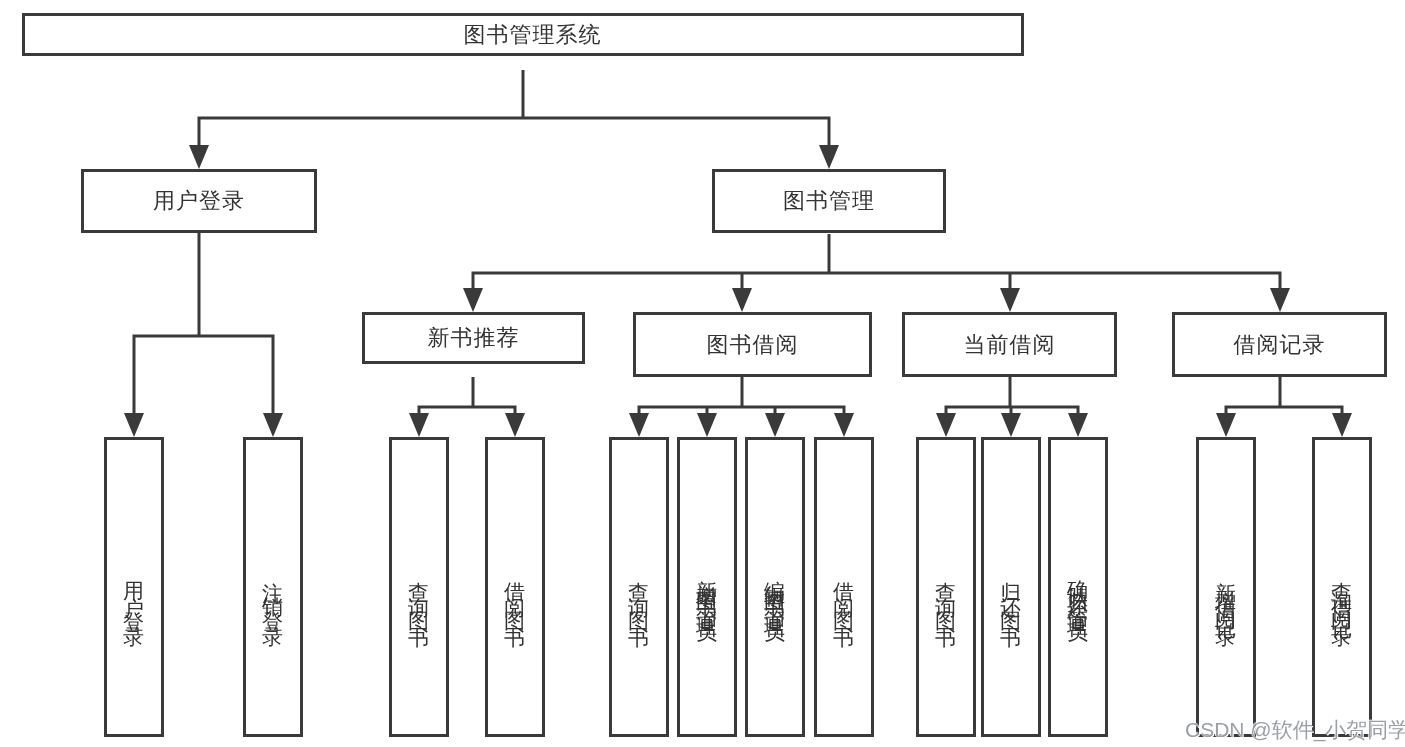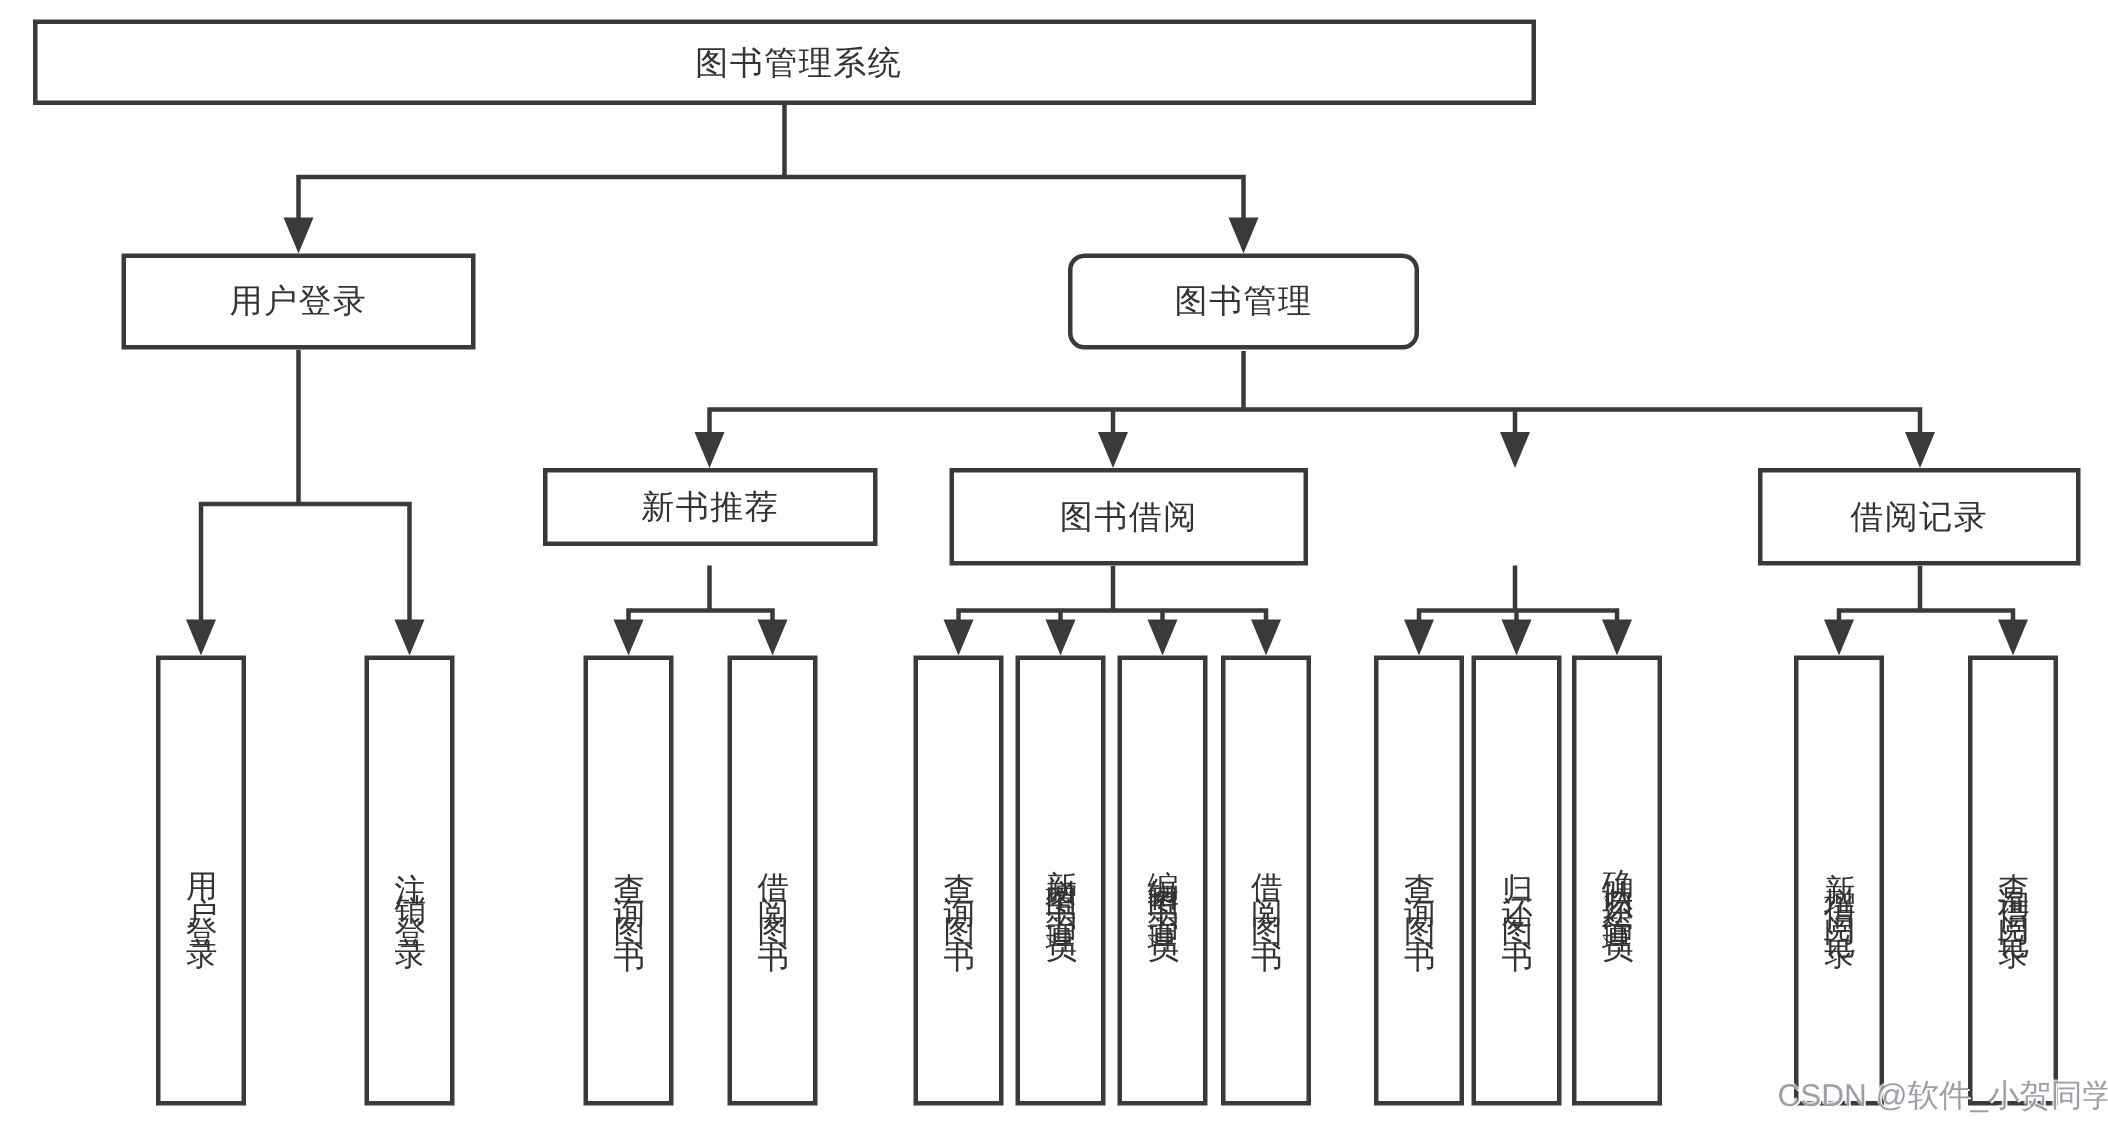--- a/index.html
+++ b/index.html
@@ -122,37 +122,40 @@
       <path d="M765 413 H785 L775 437 Z"></path>
       <path d="M834 413 H854 L844 437 Z"></path>
       <path d="M936 413 H956 L946 437 Z"></path>
       <path d="M1001 413 H1021 L1011 437 Z"></path>
       <path d="M1068 413 H1088 L1078 437 Z"></path>
       <path d="M1216 413 H1236 L1226 437 Z"></path>
       <path d="M1332 413 H1352 L1342 437 Z"></path>
     </g>
   </svg>
 
-  <div class="node" style="left:22px; top:13px; width:1002px; height:57px;padding-left:19px;">
+  <div class="node" style="left:22px; top:13px; width:1002px; height:43px;padding-left:19px;">
     <span class="hlabel">图书管理系统</span>
   </div>
 
   <div class="node" style="left:81px; top:169px; width:236px; height:64px;">
     <span class="hlabel">用户登录</span>
   </div>
-  <div class="node" style="left:712px; top:169px; width:234px; height:64px;border-radius:11px;">
+  <div class="node" style="left:712px; top:169px; width:234px; height:64px;">
     <span class="hlabel">图书管理</span>
   </div>
 
   <div class="node" style="left:362px; top:312px; width:223px; height:52px;">
     <span class="hlabel">新书推荐</span>
   </div>
   <div class="node" style="left:633px; top:312px; width:239px; height:65px;">
     <span class="hlabel">图书借阅</span>
   </div>
+  <div class="node" style="left:902px; top:312px; width:215px; height:65px;">
+    <span class="hlabel">当前借阅</span>
+  </div>
   <div class="node" style="left:1172px; top:312px; width:215px; height:65px;">
     <span class="hlabel">借阅记录</span>
   </div>
 
   <div class="node leaf" style="left:104px;">
     <span class="vtext sp4">用户登录</span>
   </div>
   <div class="node leaf" style="left:243px;">
     <span class="vtext sp4">注销登录</span>
   </div>

